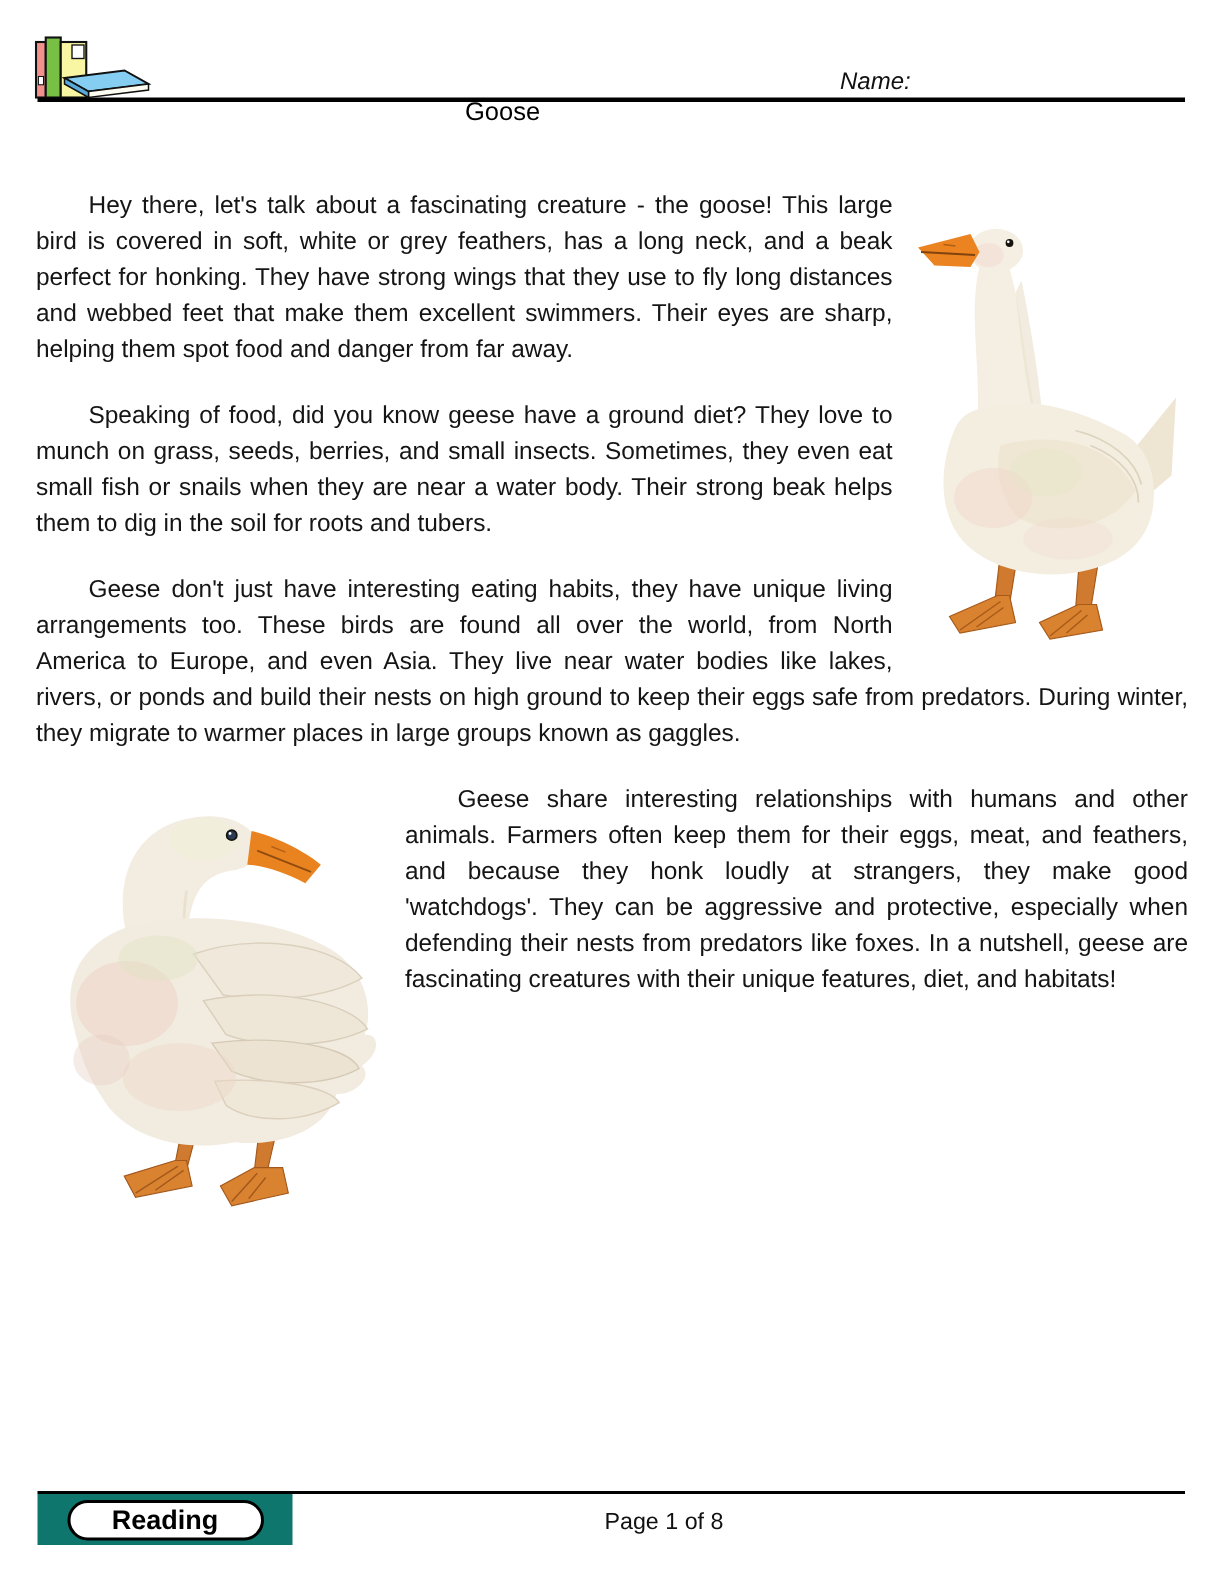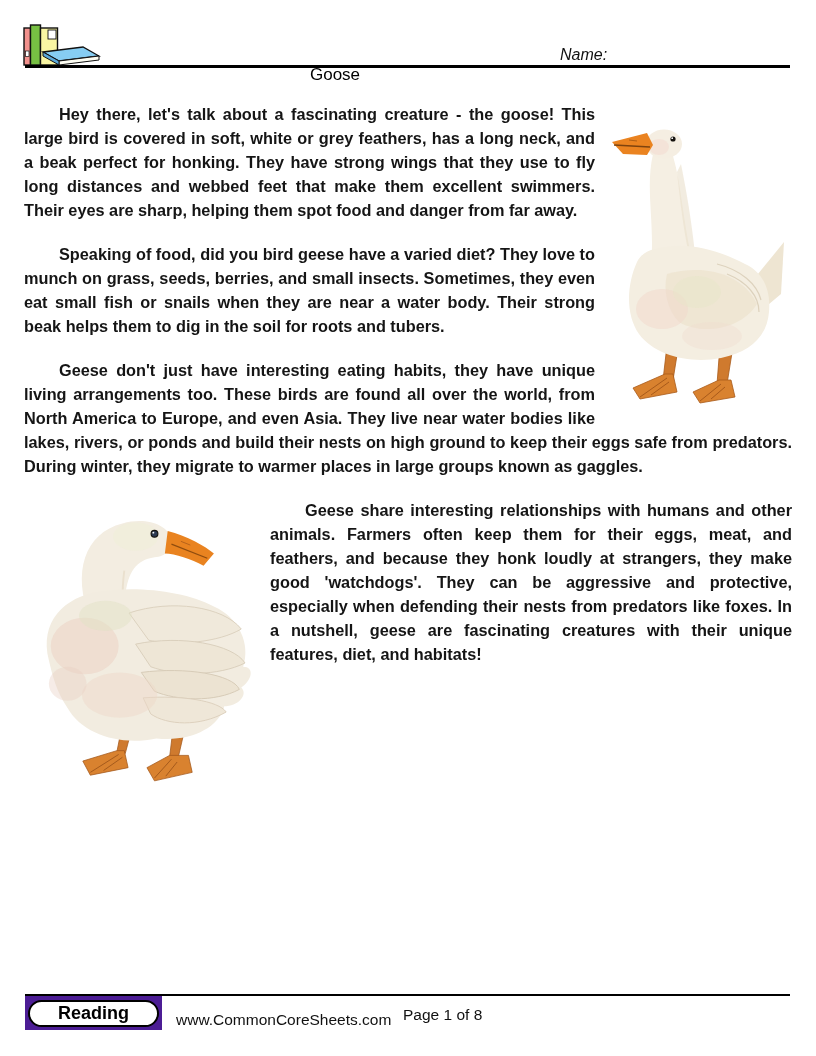--- a/index.html
+++ b/index.html
@@ -13,36 +13,36 @@
   
   .logo { position:absolute; left:23px; top:19px; width:78px; height:47px; }
   .page-title {
     position:absolute; left:335px; top:45px; transform:translateX(-50%);
     font-size:17px; color:#000000;margin-top:20px;
   }
   .name-label { position:absolute; left:560px; top:46px; font-size:16px; color:#111;font-style:italic; }
   .header-rule { position:absolute; left:25px; top:65px; width:765px; height:3px; background:#000; }
 
   
-  .content { position:absolute; left:24px; top:58px; width:768px; padding-top:44px;font-weight:bold; }
+  .content { position:absolute; left:24px; top:81px; width:768px; padding-top:44px; }
   .content p {
     font-size:16.3px; line-height:24px; text-align:justify; text-indent:35px;
     margin:0 0 20px 0; color:#151515;
   }
   .goose-float-right { float:right; width:197px; height:322px; }
   .goose-float-right svg { margin:12px 0 0 12px; display:block; }
   .goose-float-left { float:left; width:246px; height:302px; }
   .goose-float-left svg { margin:0 0 0 6px; display:block; }
   .clear { clear:both; }
 
   
   .footer-rule { position:absolute; left:25px; top:994px; width:765px; height:2px; background:#000; }
   .category-badge {
-    position:absolute; left:25px; top:996px; width:137px; height:34px;
-    background:#4c1d95; display:flex; align-items:center; justify-content:center;
+    position:absolute; left:25px; top:996px; width:170px; height:34px;
+    background:#0f766e; display:flex; align-items:center; justify-content:center;
   }
   .category-pill {
     width:131px; height:27px; background:#fff; border:2px solid #000; border-radius:14px;
     display:flex; align-items:center; justify-content:center;
     font-size:18px; font-weight:bold; color:#000;
   }
   .website { position:absolute; left:176px; top:1011px; font-size:15.5px; color:#111; }
   .page-info { position:absolute; left:403px; top:1006px; font-size:15.5px; color:#111; }
 </style>
 </head>
@@ -95,21 +95,21 @@
         <path d="M5,28 L40,19 L46,31 L40,41 L16,40 Z" fill="#ea8320"></path>
         <path d="M7,31 L43,33" stroke="#7e430e" stroke-width="1.3" fill="none"></path>
         <path d="M22,26 L30,27" stroke="#b05f14" stroke-width="1" fill="none"></path>
 
         <circle cx="66" cy="25" r="2.6" fill="#15120e"></circle>
         <circle cx="65.2" cy="24.2" r="0.9" fill="#fff"></circle>
       </svg>
     </div>
 
     <p>Hey there, let's talk about a fascinating creature - the goose! This large bird is covered in soft, white or grey feathers, has a long neck, and a beak perfect for honking. They have strong wings that they use to fly long distances and webbed feet that make them excellent swimmers. Their eyes are sharp, helping them spot food and danger from far away.</p>
-    <p>Speaking of food, did you bird geese have a varied diet? They love to munch on grass, seeds, berries, and small insects. Sometimes, they even eat small fish or snails when they are near a water body. Their strong beak helps them to dig in the soil for roots and tubers.</p>
+    <p>Speaking of food, did you know geese have a ground diet? They love to munch on grass, seeds, berries, and small insects. Sometimes, they even eat small fish or snails when they are near a water body. Their strong beak helps them to dig in the soil for roots and tubers.</p>
     <p>Geese don't just have interesting eating habits, they have unique living arrangements too. These birds are found all over the world, from North America to Europe, and even Asia. They live near water bodies like lakes, rivers, or ponds and build their nests on high ground to keep their eggs safe from predators. During winter, they migrate to warmer places in large groups known as gaggles.</p>
 
     <div class="goose-float-left">
       <svg width="232" height="296" viewBox="0 0 246 300" aria-hidden="true">
 
         <path d="M102,212 L92,263 L101,264 L114,215 Z" fill="#cf7a2e" stroke="#a2581c" stroke-width="0.8"></path>
         <path d="M154,218 L148,268 L157,269 L168,221 Z" fill="#cf7a2e" stroke="#a2581c" stroke-width="0.8"></path>
 
         <path d="M92,261 L56,272 L64,287 L104,279 L100,261 Z" fill="#d9822f" stroke="#a2581c" stroke-width="0.8"></path>
         <path d="M148,266 L124,279 L132,293 L172,284 L168,266 Z" fill="#d9822f" stroke="#a2581c" stroke-width="0.8"></path>
@@ -142,16 +142,15 @@
     </div>
 
     <p>Geese share interesting relationships with humans and other animals. Farmers often keep them for their eggs, meat, and feathers, and because they honk loudly at strangers, they make good 'watchdogs'. They can be aggressive and protective, especially when defending their nests from predators like foxes. In a nutshell, geese are fascinating creatures with their unique features, diet, and habitats!</p>
     <div class="clear"></div>
   </main>
 
   <div class="footer-rule"></div>
   <div class="category-badge">
     <div class="category-pill">Reading</div>
   </div>
-  <div class="website">www.CommonCoreSheets.com</div>
   <div class="page-info">Page 1 of 8</div>
 
 </div>
 
 </body></html>

